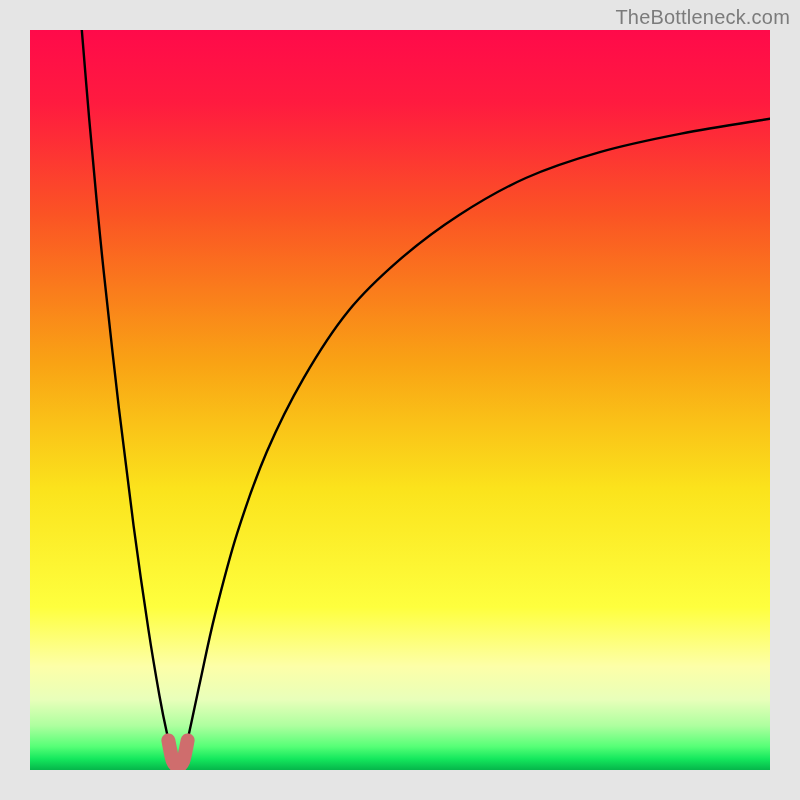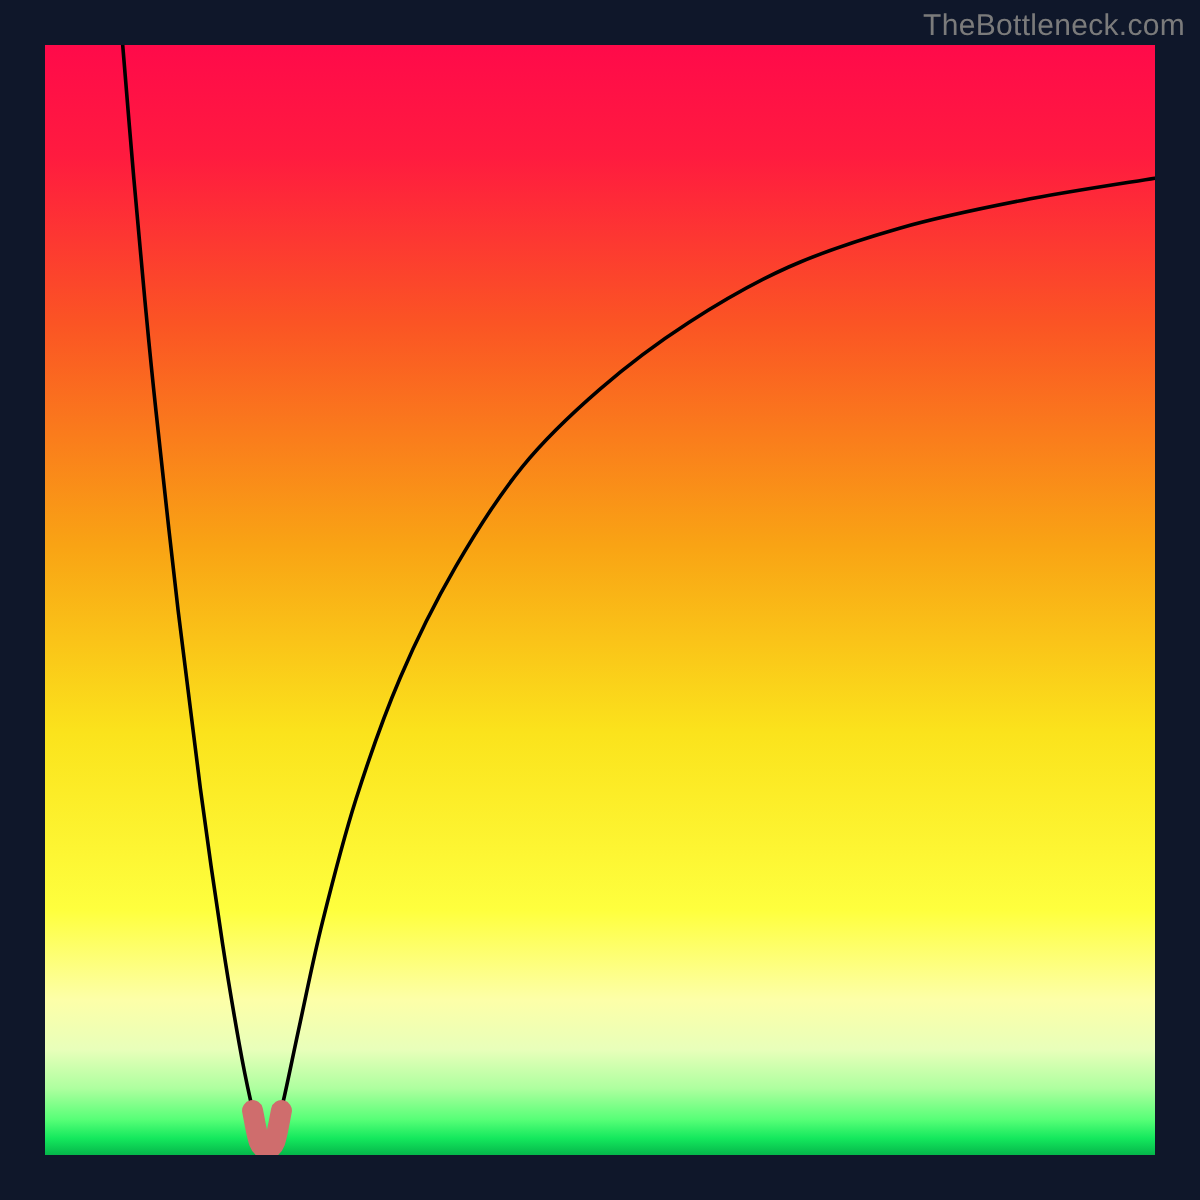--- a/index.html
+++ b/index.html
@@ -9,21 +9,21 @@
     height: 800px;
     overflow: hidden;
     background: #000;
     font-family: Arial, Helvetica, sans-serif;
   }
   .frame {
     position: absolute;
     left: 0; top: 0;
     width: 800px;
     height: 800px;
-    background: #0f172a;
+    background: #e5e5e5;
   }
   .plot-area {
     position: absolute;
     left: 30px;
     top: 30px;
     width: 740px;
     height: 740px;
     overflow: hidden;
   }
   .attribution {

